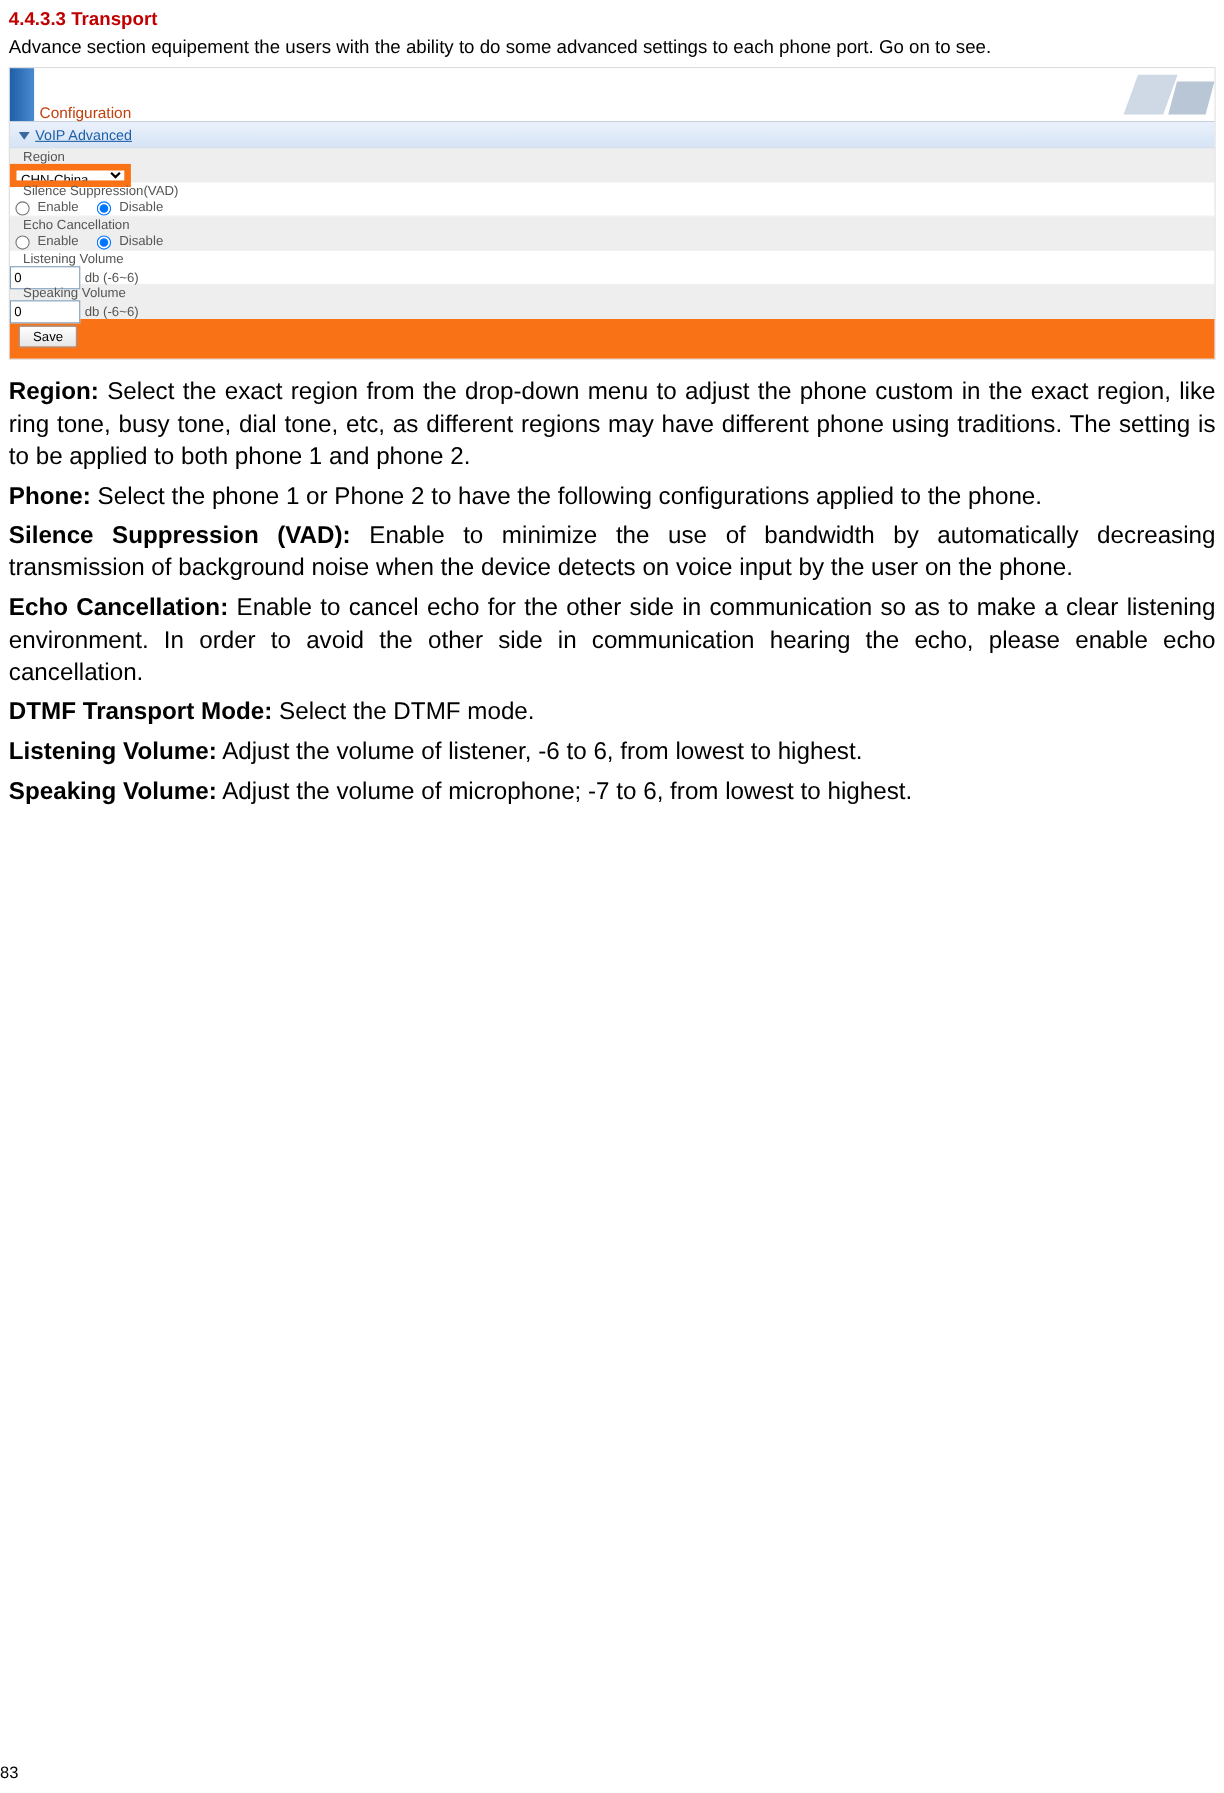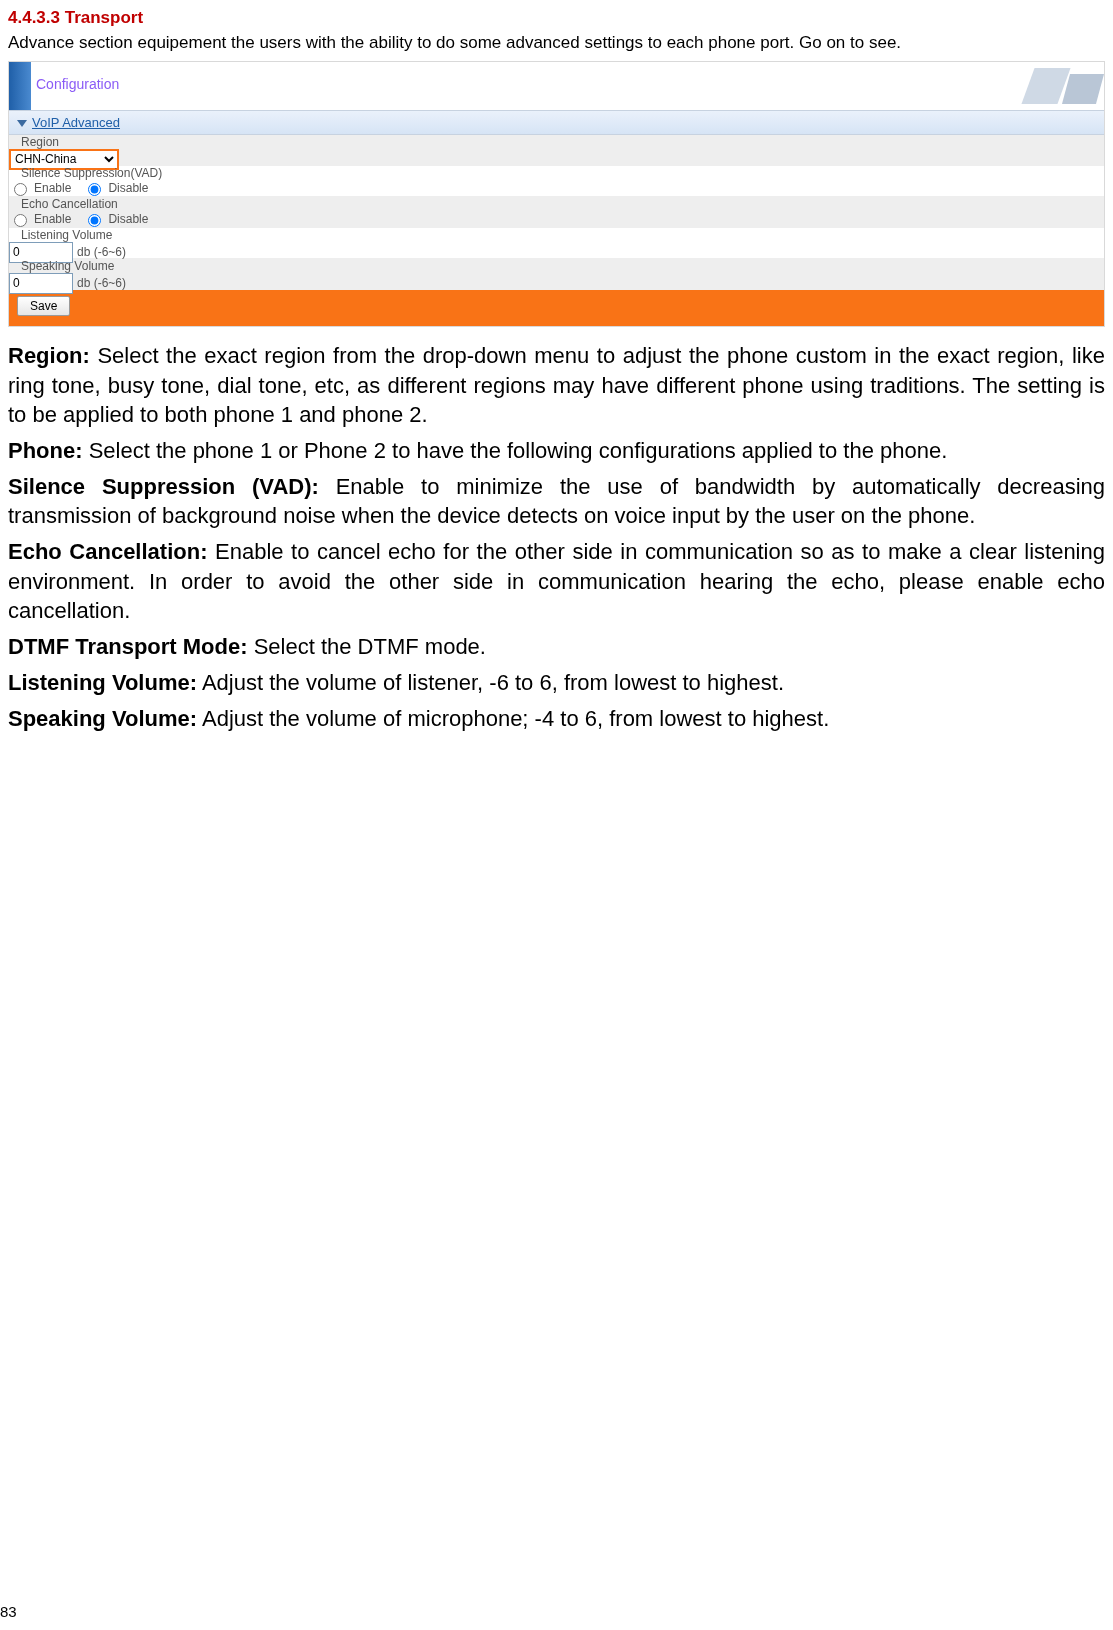--- a/index.html
+++ b/index.html
@@ -36,22 +36,22 @@
   }
   .config-header .blue-tab {
     position: absolute;
     left: 0; top: 0;
     width: 22px; height: 100%;
     background: linear-gradient(90deg, #1f5fa8, #4a8ad0);
   }
   .config-header .title {
     position: absolute;
     left: 27px;
-    top: 14px;
-    color: #8b5cf6;
+    top: 32px;
+    color: #c2410c;
     font-size: 14px;
   }
   .config-header .decor {
     position: absolute;
     right: 0; top: 0;
     width: 120px; height: 100%;
   }
   .config-header .decor .shape1 {
     position: absolute;
     right: 40px; top: 6px;
@@ -101,21 +101,21 @@
   }
   .row .control {
     display: flex;
     align-items: center;
     gap: 4px;
     color: #555;
   }
   .form-select {
     font-size: 12px;
     height: 21px;
-    border: 2px solid #f97316;
+    border: 6px solid #f97316;
     background: #fff;
   }
   .form-text {
     font-size: 12px;
     height: 17px;
     width: 56px;
     border: 1px solid #7e9db9;
     padding: 1px 3px;
   }
   .radio-label {
@@ -221,15 +221,15 @@
     <button class="btn-save">Save</button>
   </div>
 </div>
 
 <div class="para"><span class="bold">Region:</span><span> Select the exact region from the drop-down menu to adjust the phone custom in the exact region, like ring tone, busy tone, dial tone, etc, as different regions may have different phone using traditions. The setting is to be applied to both phone 1 and phone 2.</span></div>
 <div class="para"><span class="bold">Phone:</span><span> Select the phone 1 or Phone 2 to have the following configurations applied to the phone.</span></div>
 <div class="para"><span class="bold">Silence Suppression (VAD):</span><span> Enable to minimize the use of bandwidth by automatically decreasing transmission of background noise when the device detects on voice input by the user on the phone.</span></div>
 <div class="para"><span class="bold">Echo Cancellation:</span><span> Enable to cancel echo for the other side in communication so as to make a clear listening environment. In order to avoid the other side in communication hearing the echo, please enable echo cancellation.</span></div>
 <div class="para"><span class="bold">DTMF Transport Mode:</span><span> Select the DTMF mode.</span></div>
 <div class="para"><span class="bold">Listening Volume:</span><span> Adjust the volume of listener, -6 to 6, from lowest to highest.</span></div>
-<div class="para"><span class="bold">Speaking Volume:</span><span>  Adjust the volume of microphone; -4 to 6, from lowest to highest.</span></div>
+<div class="para"><span class="bold">Speaking Volume:</span><span>  Adjust the volume of microphone; -7 to 6, from lowest to highest.</span></div>
 
 <div class="page-num">83</div>
 
 </body></html>

